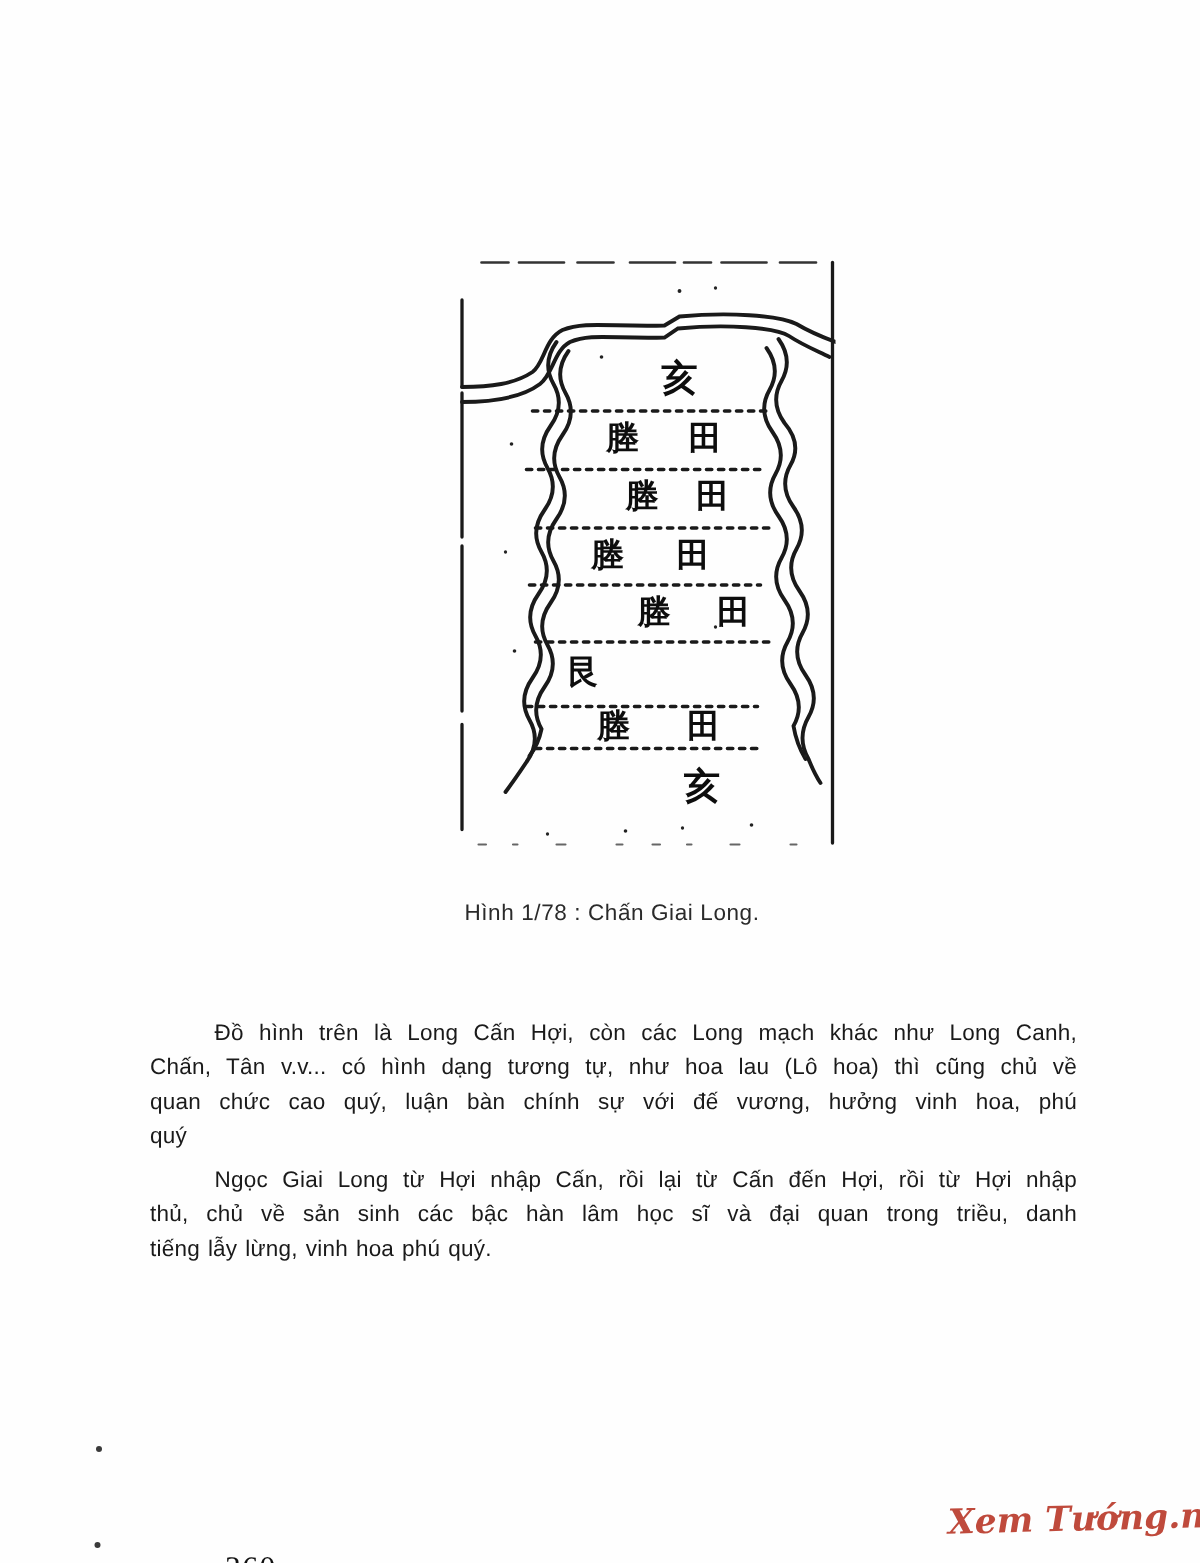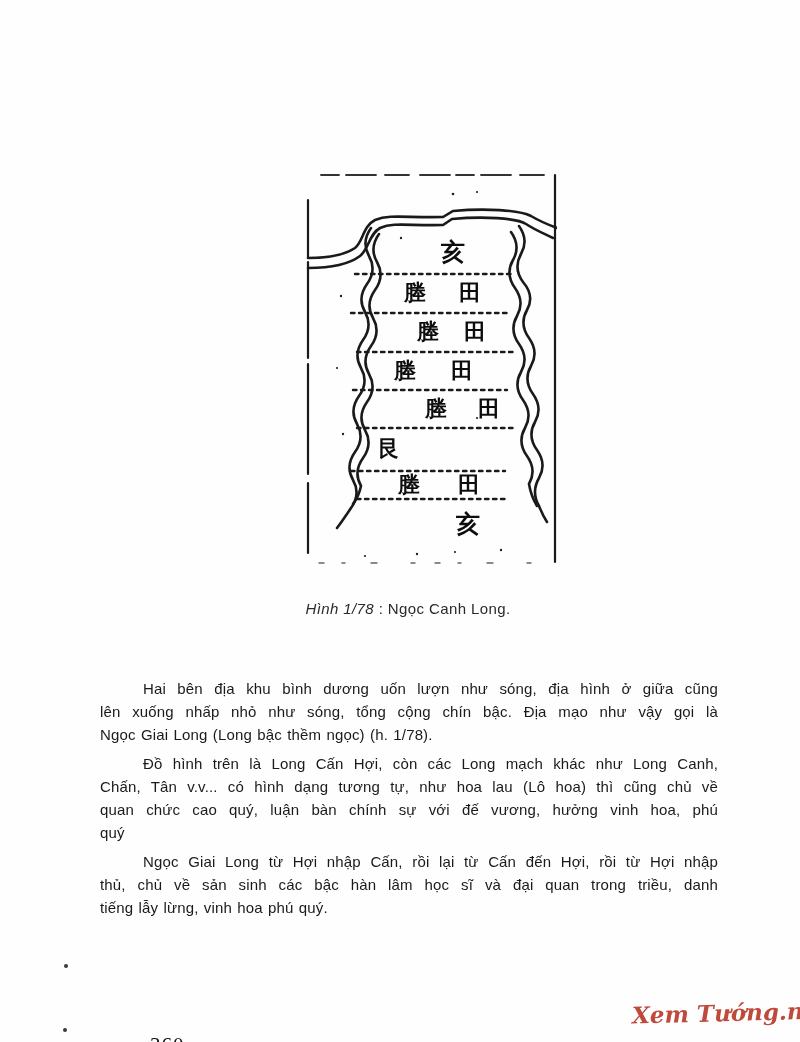--- a/index.html
+++ b/index.html
@@ -20,21 +20,21 @@
     font-weight:bold;color:#0d0d0d;font-size:22px;line-height:1;
     white-space:nowrap;
   }
   .cjk.big{font-size:24px;}
 
   
   .caption{
     position:absolute;left:0;top:600px;width:800px;text-align:center;
     font-size:15px;color:#2a2a2a;letter-spacing:.4px;padding-left:16px;box-sizing:border-box;
   }
-  .caption .it{font-style:italic;text-align:center;}
+  .caption .it{text-align:center;}
 
   
   .bodytext{
     position:absolute;left:100px;top:677px;width:618px;
     font-size:15px;color:#1a1a1a;
   }
   .para{margin:0 0 0 0;}
   .para + .para{margin-top:6px;}
   .ln{
     line-height:23px;height:23px;
@@ -124,29 +124,24 @@
     <span class="cjk" style="left:184px;top:237px">田</span>
     <span class="cjk" style="left:84px;top:277px">艮</span>
     <span class="cjk" style="left:104px;top:313px">塍</span>
     <span class="cjk" style="left:164px;top:313px">田</span>
     <span class="cjk big" style="left:163px;top:352px">亥</span>
   </div>
 
   <div class="caption">
     <span class="it">Hình 1/78</span>
     <span>:</span>
-    <span>Ngọc Canh Long.</span>
+    <span>Chấn Giai Long.</span>
   </div>
 
   <div class="bodytext">
-    <div class="para">
-      <div class="ln first">Hai bên địa khu bình dương uốn lượn như sóng, địa hình ở giữa cũng</div>
-      <div class="ln">lên xuống nhấp nhỏ như sóng, tổng cộng chín bậc. Địa mạo như vậy gọi là</div>
-      <div class="ln last">Ngọc Giai Long (Long bậc thềm ngọc) (h. 1/78).</div>
-    </div>
     <div class="para">
       <div class="ln first">Đồ hình trên là Long Cấn Hợi, còn các Long mạch khác như Long Canh,</div>
       <div class="ln">Chấn, Tân v.v... có hình dạng tương tự, như hoa lau (Lô hoa) thì cũng chủ về</div>
       <div class="ln">quan chức cao quý, luận bàn chính sự với đế vương, hưởng vinh hoa, phú</div>
       <div class="ln last">quý</div>
     </div>
     <div class="para">
       <div class="ln first">Ngọc Giai Long từ Hợi nhập Cấn, rồi lại từ Cấn đến Hợi, rồi từ Hợi nhập</div>
       <div class="ln">thủ, chủ về sản sinh các bậc hàn lâm học sĩ và đại quan trong triều, danh</div>
       <div class="ln last">tiếng lẫy lừng, vinh hoa phú quý.</div>

